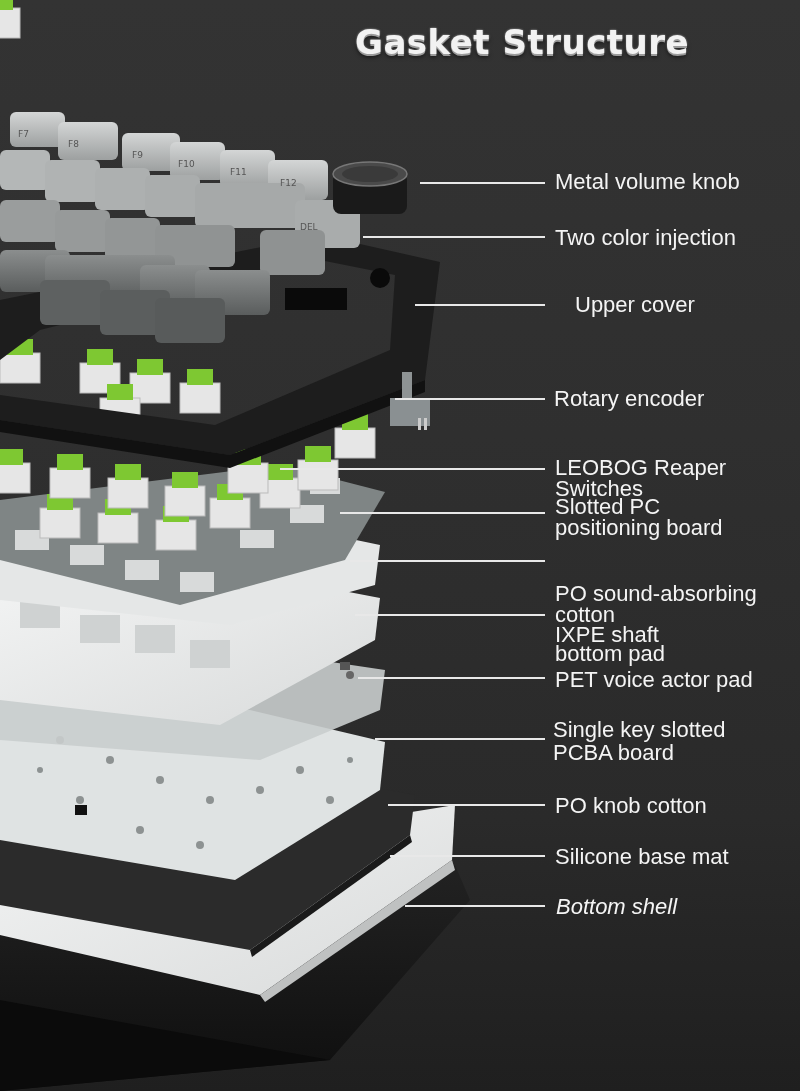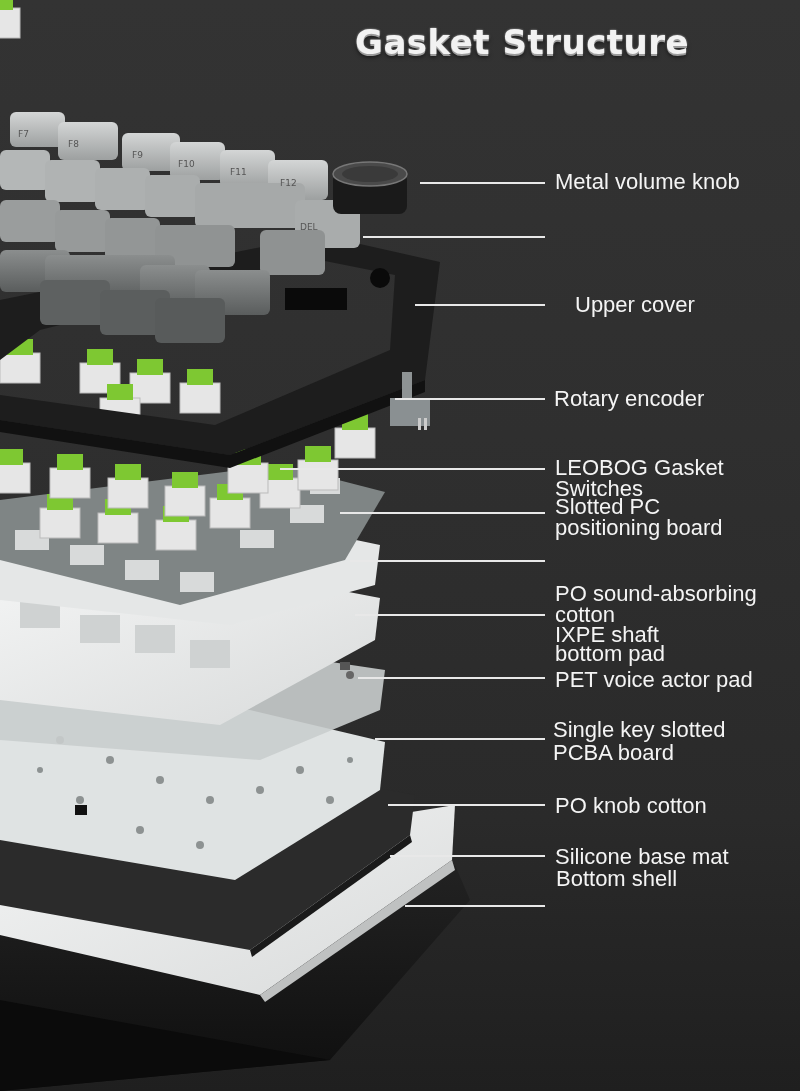--- a/index.html
+++ b/index.html
@@ -213,29 +213,30 @@
 <div class="leader" style="left:358px;top:677px;width:187px;"></div>
 <div class="leader" style="left:375px;top:738px;width:170px;"></div>
 <div class="leader" style="left:388px;top:804px;width:157px;"></div>
 <div class="leader" style="left:390px;top:855px;width:155px;"></div>
 <div class="leader" style="left:405px;top:905px;width:140px;"></div>
 
 <div class="label" style="left:555px;top:171px;">
   <div>Metal volume knob</div>
 </div>
 <div class="label" style="left:555px;top:227px;">
+  <div>Two color injection</div>
 </div>
 <div class="label" style="left:575px;top:294px;">
   <div>Upper cover</div>
 </div>
 <div class="label" style="left:554px;top:388px;">
   <div>Rotary encoder</div>
 </div>
 <div class="label" style="left:555px;top:457px;">
-  <div>LEOBOG Gasket Switches</div>
+  <div>LEOBOG Reaper Switches</div>
 </div>
 <div class="label" style="left:555px;top:496px;">
   <div>Slotted PC</div>
   <div>positioning board</div>
 </div>
 <div class="label" style="left:555px;top:549px;margin-top:34px;">
   <div>PO sound-absorbing</div>
   <div>cotton</div>
 </div>
 <div class="label" style="left:555px;top:625px;line-height:19px;">
@@ -248,15 +249,15 @@
 <div class="label" style="left:553px;top:718px;line-height:23px;">
   <div>Single key slotted</div>
   <div>PCBA board</div>
 </div>
 <div class="label" style="left:555px;top:795px;">
   <div>PO knob cotton</div>
 </div>
 <div class="label" style="left:555px;top:846px;">
   <div>Silicone base mat</div>
 </div>
-<div class="label" style="left:556px;top:868px;">
+<div class="label" style="left:556px;top:896px;font-style:italic;">
   <div>Bottom shell</div>
 </div>
 
 </body></html>

